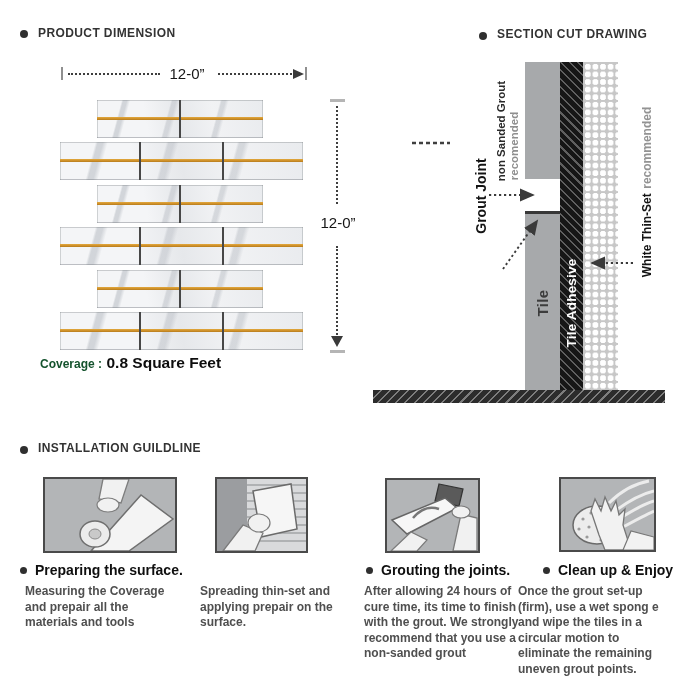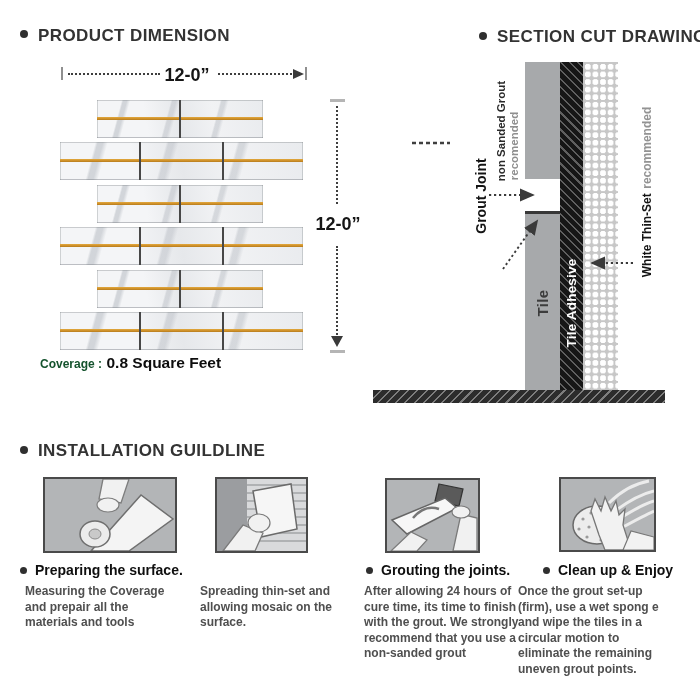--- a/index.html
+++ b/index.html
@@ -1,29 +1,29 @@
 <!DOCTYPE html>
 <html><head>
 <meta charset="utf-8">
 <style>
   html,body{margin:0;padding:0;background:#ffffff;}
   #page{position:relative;width:700px;height:700px;background:#fff;overflow:hidden;
         font-family:"Liberation Sans", sans-serif;color:#2f2f2f;}
   .abs{position:absolute;}
 
   
-  .sec-heading{font-size:17px;font-weight:bold;letter-spacing:.4px;color:#333;white-space:nowrap;}
+  .sec-heading{font-size:12px;font-weight:bold;letter-spacing:.4px;color:#333;white-space:nowrap;}
   .dot{width:8px;height:8px;border-radius:50%;background:#2f2f2f;display:inline-block;}
 
   
   .dotline-h{border-top:2.5px dotted #3e3e3e;height:0;}
   .dotline-v{border-left:2.5px dotted #3e3e3e;width:0;}
   .tick-v{width:2px;height:13px;background:#8f8f8f;}
   .tick-h{width:15px;height:3px;background:#b5b5b5;}
-  .dim-label{font-size:18px;font-weight:bold;color:#161616;text-align:center;white-space:nowrap;}
+  .dim-label{font-size:15px;font-weight:normal;color:#161616;text-align:center;white-space:nowrap;}
   .arrow-right{width:0;height:0;border-top:5px solid transparent;border-bottom:5px solid transparent;border-left:11px solid #3a3a3a;}
   .arrow-down{width:0;height:0;border-left:6px solid transparent;border-right:6px solid transparent;border-top:11px solid #3a3a3a;}
 
   
   .mosaic-row{position:absolute;height:38px;
     background-color:#edeff1;
     background-image:
       linear-gradient(105deg, rgba(255,255,255,0) 0 14%, rgba(182,187,194,.55) 15% 17%, rgba(255,255,255,0) 19% 42%, rgba(187,191,198,.5) 43% 45%, rgba(255,255,255,0) 47% 70%, rgba(180,185,192,.45) 71% 73%, rgba(255,255,255,0) 75%),
       linear-gradient(80deg,#f4f5f7 0 30%, #e6e8eb 50%, #f1f2f4 70%, #e9ebee 100%);
     box-shadow:inset 0 1px 0 rgba(120,125,130,.35), inset 0 -1px 0 rgba(120,125,130,.45), inset 1px 0 0 rgba(120,125,130,.3), inset -1px 0 0 rgba(120,125,130,.3);}
@@ -177,21 +177,21 @@
         <line x1="30" y1="38" x2="89" y2="38"></line>
           <line x1="30" y1="46" x2="89" y2="46"></line>
         <line x1="30" y1="54" x2="89" y2="54"></line>
           <line x1="30" y1="62" x2="89" y2="62"></line>
       </g>
       <polygon points="36,12 74,5 80,50 44,58" fill="#f6f6f6" stroke="#6b6b6b" stroke-width="1.5"></polygon>
       <polygon points="6,72 26,46 46,54 38,72" fill="#f1f1f1" stroke="#7a7a7a" stroke-width="1.3"></polygon>
       <ellipse cx="42" cy="44" rx="11" ry="9" fill="#f1f1f1" stroke="#7a7a7a" stroke-width="1.2"></ellipse>
     </svg>
   </div>
-  <div class="abs step-desc" style="left:200px;top:584px;width:155px;">Spreading thin-set and allowing mosaic on the surface.</div>
+  <div class="abs step-desc" style="left:200px;top:584px;width:155px;">Spreading thin-set and applying prepair on the surface.</div>
 
   <div class="step-box" style="left:385px;top:478px;width:95px;height:75px;">
     <svg width="91" height="71" viewBox="0 0 91 71">
       <polygon points="52,4 76,9 72,26 48,21" fill="#5a5a5a" stroke="#333" stroke-width="1.2"></polygon>
       <polygon points="5,40 58,18 70,28 20,54" fill="#f7f7f7" stroke="#666" stroke-width="1.5"></polygon>
       <path d="M26,38 q12,-14 26,-9" fill="none" stroke="#777" stroke-width="2.5"></path>
       <polygon points="66,71 74,34 90,38 90,71" fill="#f1f1f1" stroke="#7a7a7a" stroke-width="1.3"></polygon>
       <ellipse cx="74" cy="32" rx="9" ry="6" fill="#f1f1f1" stroke="#7a7a7a" stroke-width="1.1"></ellipse>
       <polygon points="4,71 24,52 40,60 30,71" fill="#f1f1f1" stroke="#7a7a7a" stroke-width="1.2"></polygon>
     </svg>

